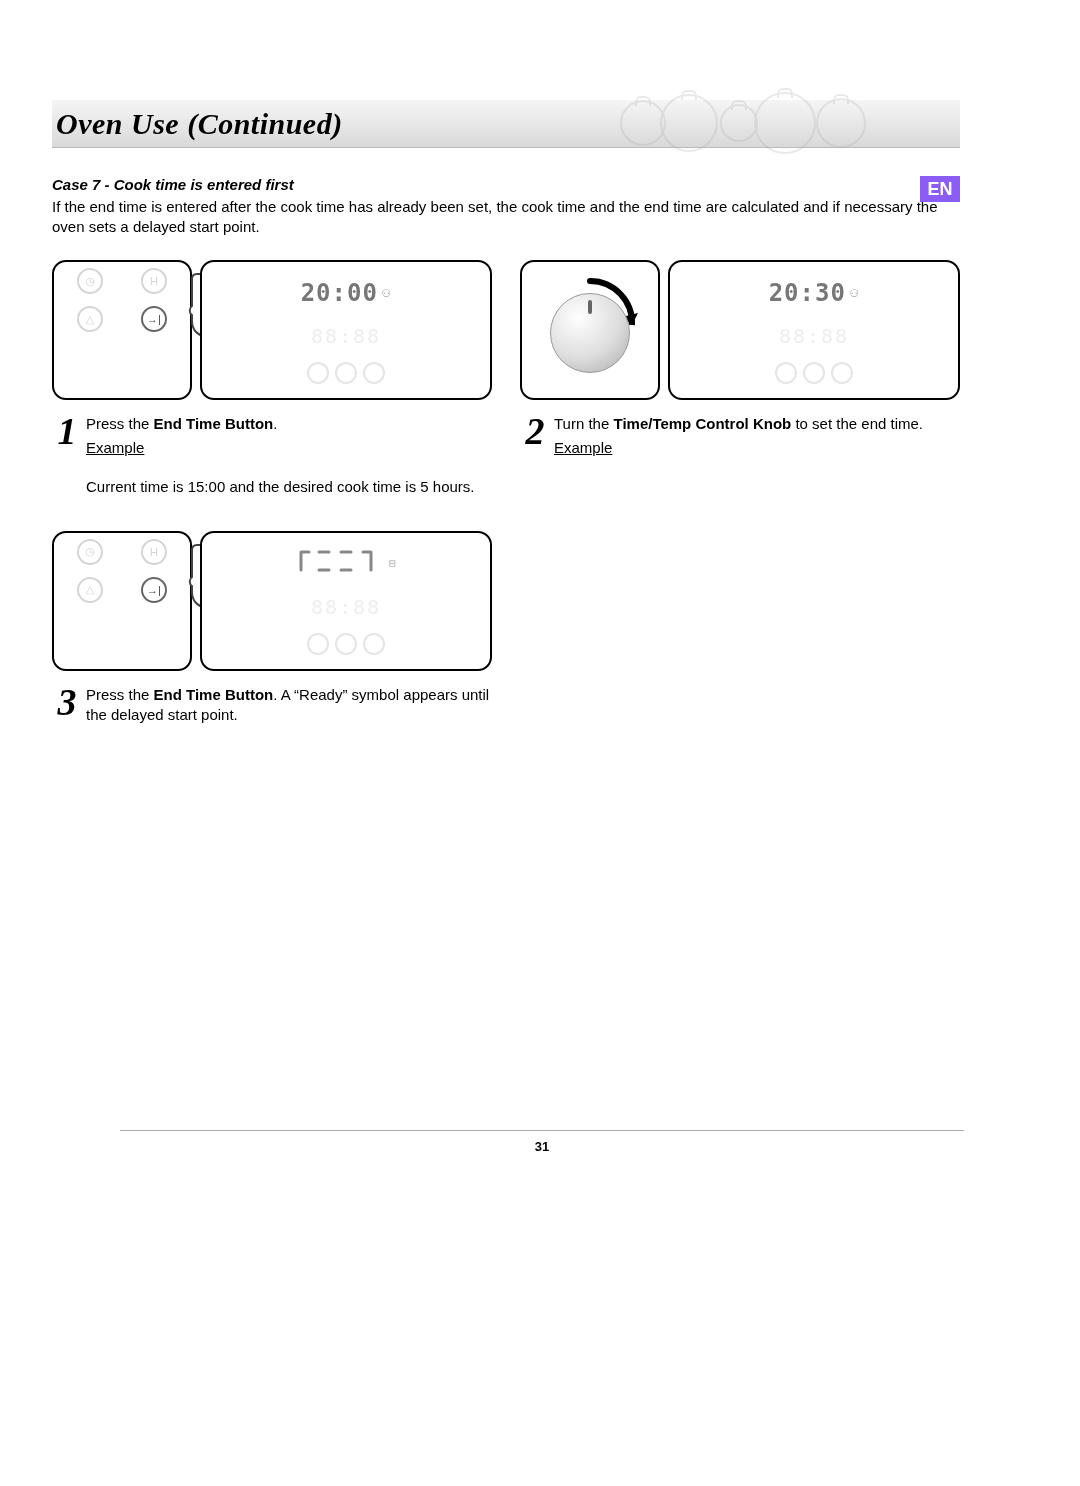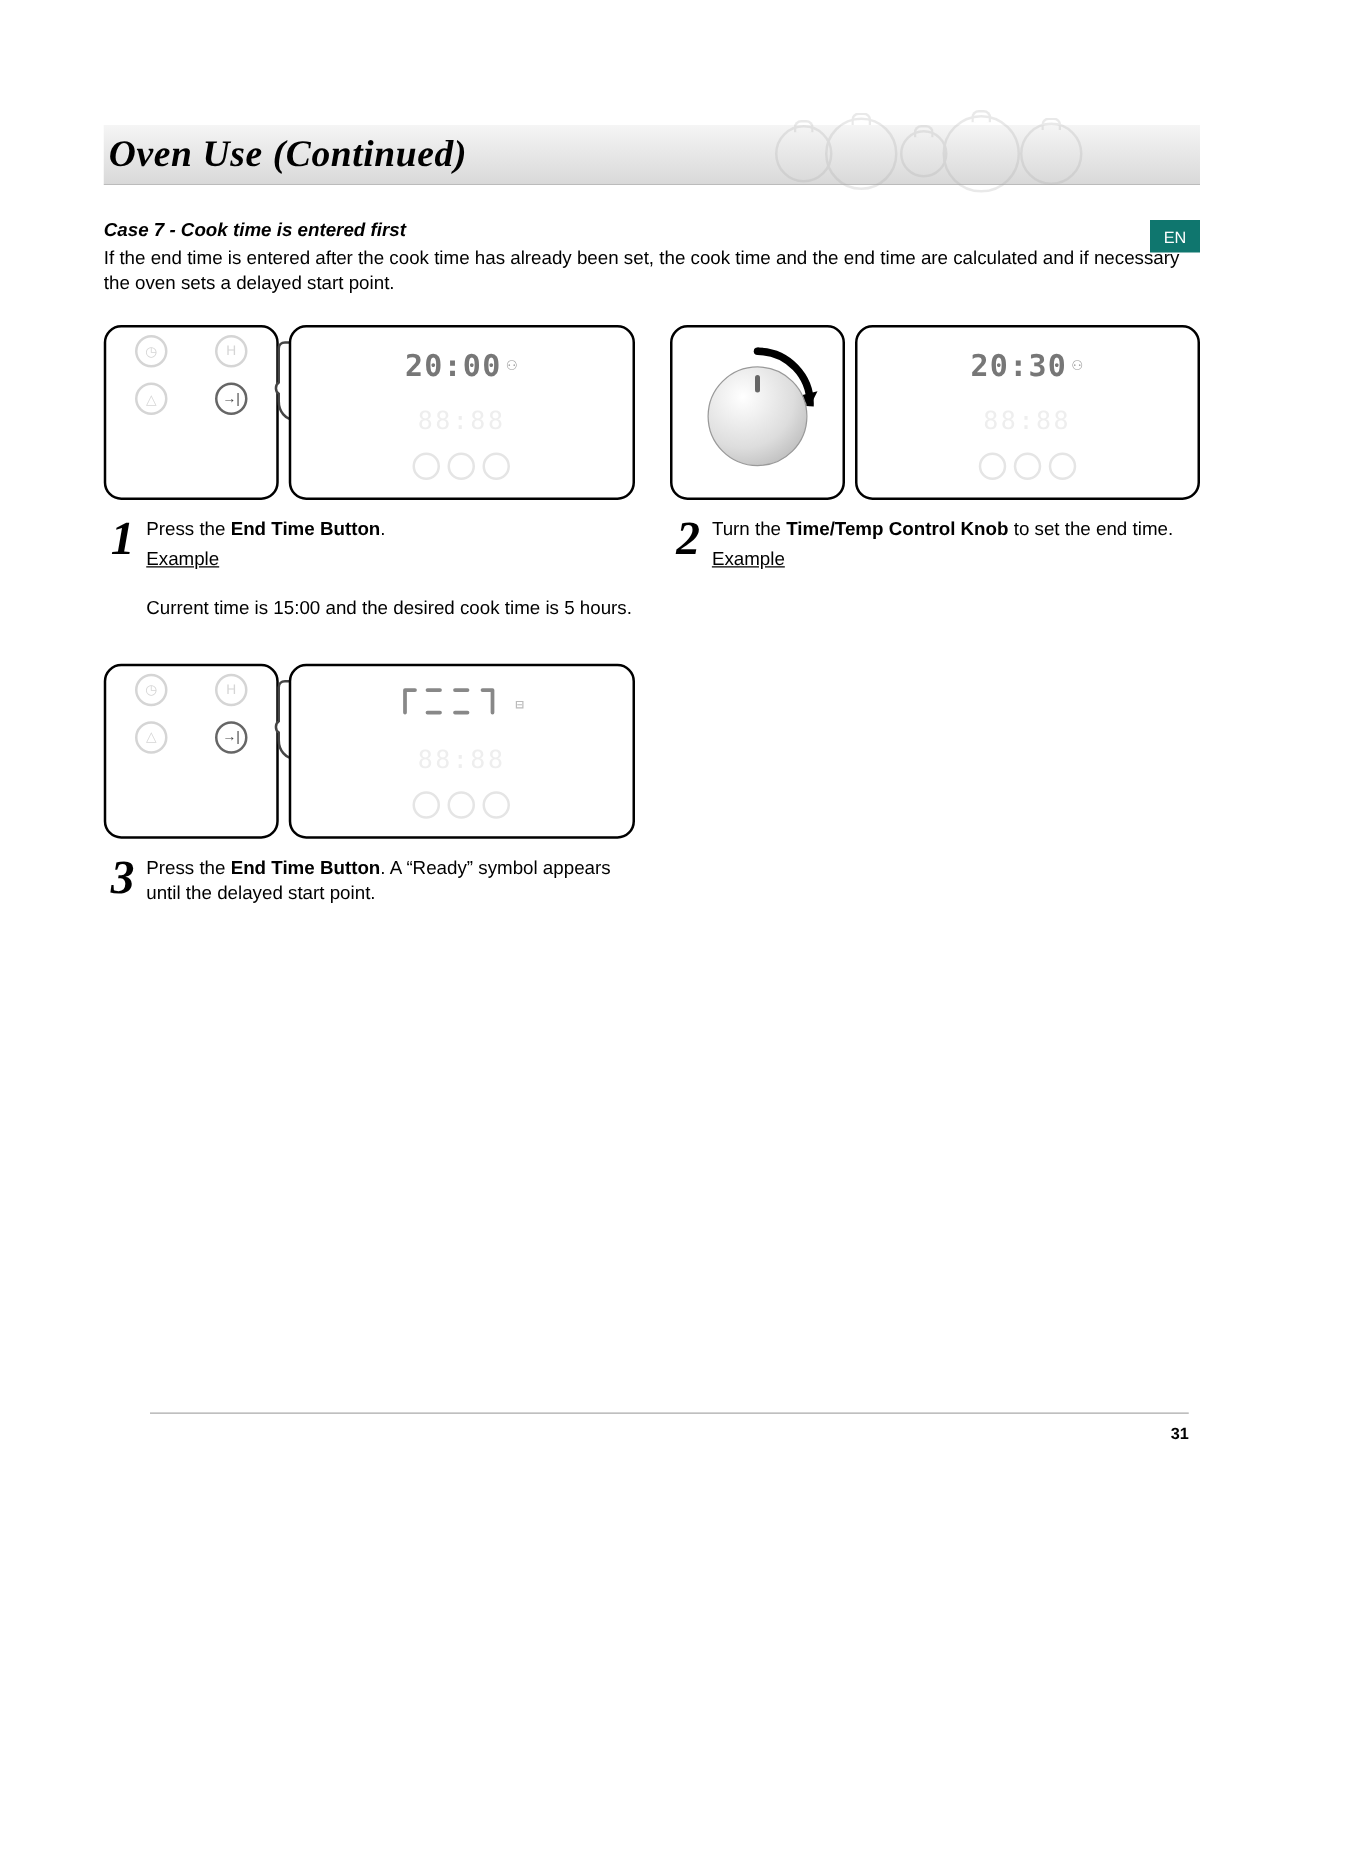--- a/index.html
+++ b/index.html
@@ -1,25 +1,25 @@
 <!DOCTYPE html>
 <html><head>
 <meta charset="utf-8">
 <style>
   * { box-sizing: border-box; margin: 0; padding: 0; }
   body { font-family: Arial, Helvetica, sans-serif; background: #fff; color: #000; }
-  .page { width: 1080px; height: 1204px; position: relative; padding: 100px 120px 0 83px; }
+  .page { width: 1080px; height: 1204px; position: relative; padding: 100px 120px 0 52px; }
   .banner { position: relative; height: 48px; background: linear-gradient(to bottom, #f5f5f5 0%, #d9d9d9 100%); border-bottom: 1px solid #bbb; margin-bottom: 28px; display:flex; align-items:center; padding-left: 4px; }
   .banner-title { font-family: "Times New Roman", serif; font-style: italic; font-weight: bold; font-size: 30px; letter-spacing: 0.5px; }
   .banner-overlap { position:absolute; right:60px; top:-4px; width:280px; height:56px; opacity:0.25; }
   .tomato { width:52px; height:52px; border:2px solid #aaa; border-radius:50%; display:inline-block; position:absolute; }
   .tomato::before { content:""; position:absolute; top:-6px; left:50%; transform:translateX(-50%); width:12px; height:8px; border:2px solid #aaa; border-bottom:none; border-radius:6px 6px 0 0; }
   .content { position: relative; }
   .section-title { font-family: "Times New Roman", serif; font-style: italic; font-weight: bold; font-size: 22px; margin-bottom: 8px; }
-  .lang-badge { position:absolute; right:0; top:0; width:40px; height:26px; background:#0f766e; color:#fff; font-weight:normal; font-size:13px; display:flex; align-items:center; justify-content:center; }
+  .lang-badge { position:absolute; right:0; top:0; width:40px; height:26px; background:#8b5cf6; color:#fff; font-weight:bold; font-size:18px; display:flex; align-items:center; justify-content:center; }
   .case { font-weight: bold; font-style: italic; font-size: 15px; margin-bottom: 4px; }
   .intro { font-size: 15px; line-height: 1.3; margin-bottom: 24px; }
   .steps { display: grid; grid-template-columns: 1fr 1fr; column-gap: 28px; row-gap: 34px; }
   .step { }
   .figrow { display:flex; gap:8px; margin-bottom:14px; height:140px; align-items:stretch; }
   .panel-a, .panel-b { border:2.5px solid #000; border-radius:14px; background:#fff; position:relative; }
   .panel-a { width:140px; display:flex; flex-direction:column; }
   .panel-b { flex:1; display:flex; flex-direction:column; padding:6px 8px; }
   .btnrow { display:flex; justify-content:space-around; padding:6px 4px; }
   .ctl { width:26px; height:26px; border:2px solid #d5d5d5; border-radius:50%; display:flex; align-items:center; justify-content:center; font-size:11px; color:#d5d5d5; }
@@ -36,21 +36,21 @@
   .knob { width:80px; height:80px; border-radius:50%; background: radial-gradient(circle at 35% 30%, #fff 0%, #ddd 55%, #aaa 100%); position:absolute; left:15px; top:18px; border:1px solid #999; }
   .knob::after { content:""; position:absolute; left:50%; top:6px; transform:translateX(-50%); width:4px; height:14px; background:#666; border-radius:2px; }
   .arc { position:absolute; inset:0; }
   .step-body { display:flex; font-size:15px; line-height:1.35; }
   .step-num { font-family: "Times New Roman", serif; font-weight:bold; font-style:italic; font-size:38px; line-height:0.9; width:30px; text-align:center; margin-right:4px; }
   .step-text { flex:1; }
   .example { text-decoration: underline; }
   .example-row { display:flex; gap:18px; margin-top:4px;flex-direction:column; }
   .example-label { width:70px; }
   .example-body { flex:1; }
-  .footer { position:absolute; bottom:50px; left:120px; right:129px; border-top:1px solid #aaa; text-align:right; padding-top:8px; font-size:13px; font-weight:bold; }
+  .footer { position:absolute; bottom:50px; left:120px; right:116px; border-top:1px solid #aaa; text-align:center; padding-top:8px; font-size:13px; font-weight:bold; }
   .seg { font-family: monospace; }
   b { font-weight:bold; }
 </style>
 </head>
 <body>
 
 <div class="page">
   <div class="banner">
     <span class="banner-title">Oven Use (Continued)</span>
     <div class="banner-overlap">

